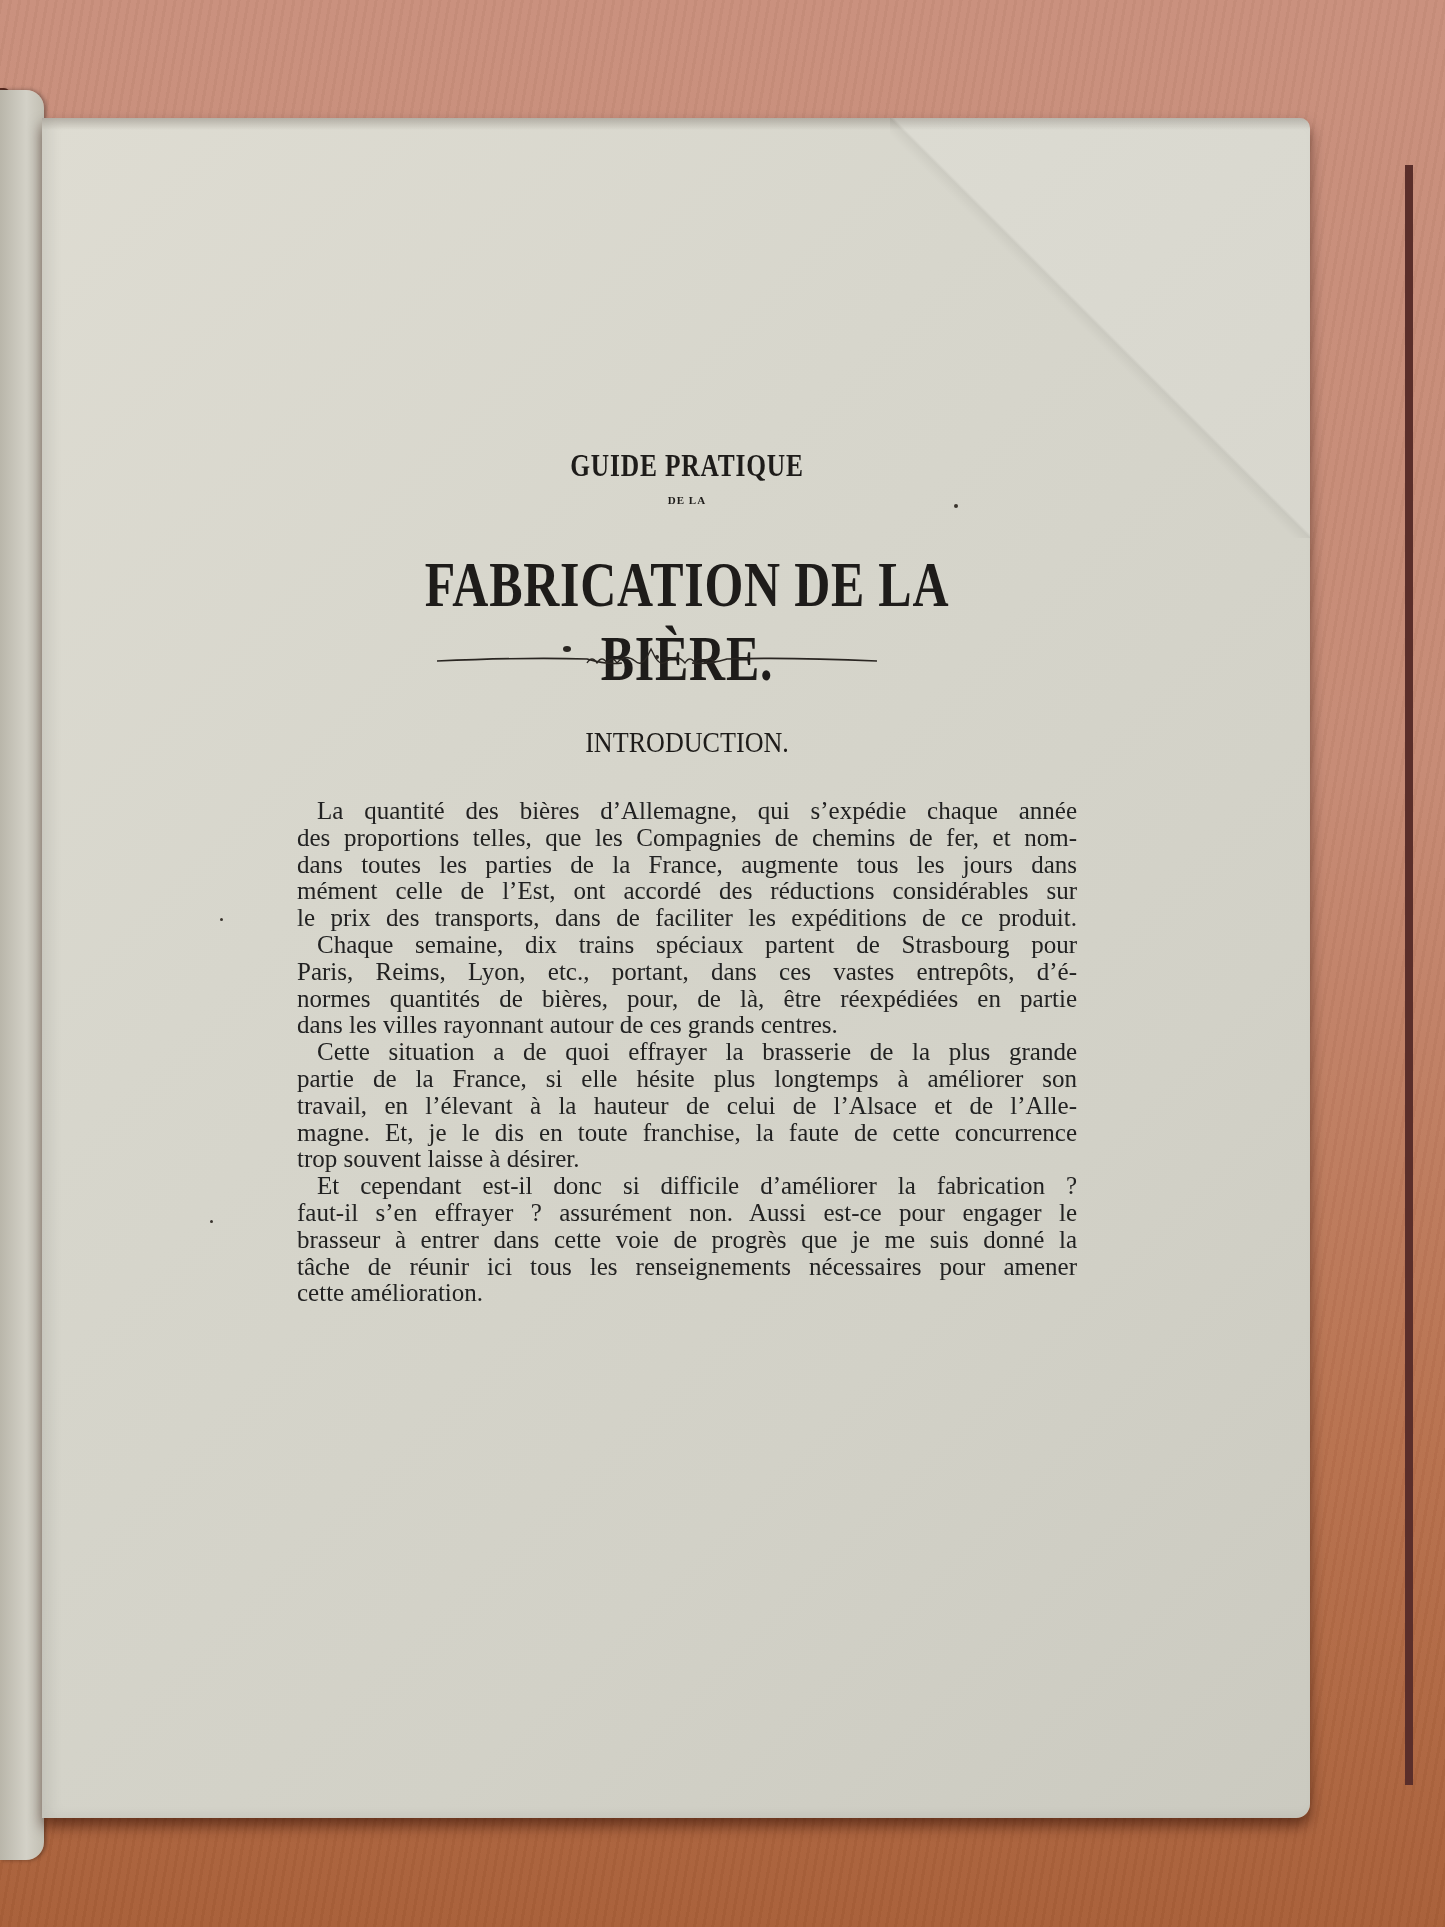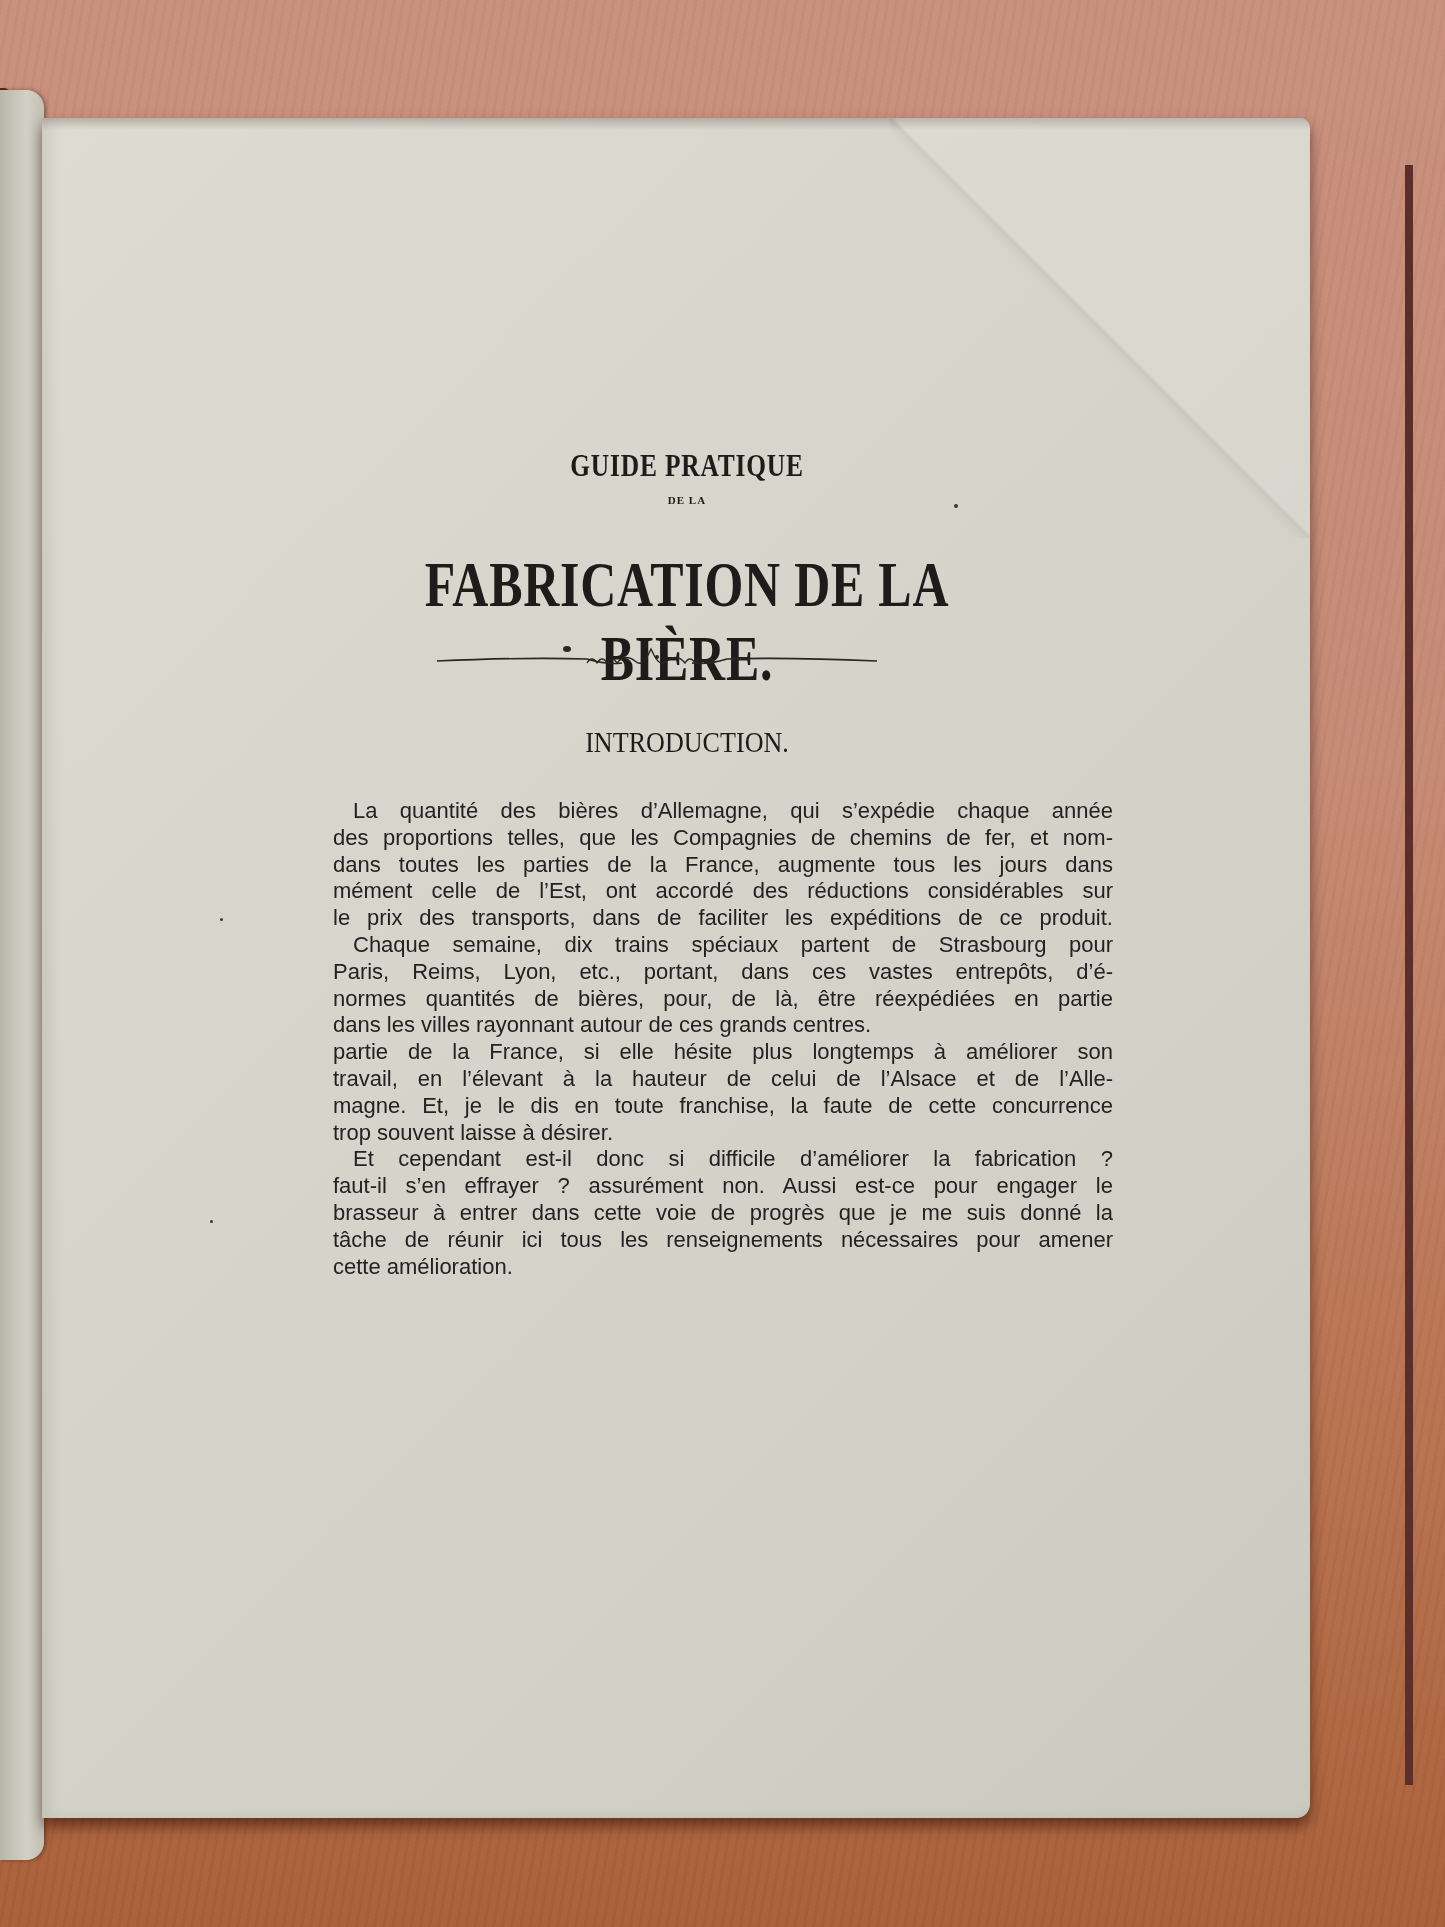--- a/index.html
+++ b/index.html
@@ -65,22 +65,22 @@
   .ornament {
     position: absolute; left: 140px; top: 525px; width: 440px; height: 30px;
   }
   .section-heading {
     position: absolute; left: 0; width: 780px; top: 608px;
     text-align: center; font-family: "Liberation Serif", serif;
     font-size: 29px; transform: scaleX(0.9);
   }
   .body-text {
     position: absolute; left: 0; top: 680px; width: 780px;
-    font-family: Liberation Sans, sans-serif; font-size: 22px; line-height: 26.8px;
-    text-align: justify; color: #222; margin-left: 36px;
+    font-family: Liberation Serif, serif; font-size: 25px; line-height: 26.8px;
+    text-align: justify; color: #222;
   }
   .line { display: block; white-space: nowrap; text-align-last: justify; text-align: justify; }
   .line.last { text-align-last: left; }
   .line.indent { padding-left: 20px; }
   .speck { position: absolute; background: #3a342e; border-radius: 50%; }
 </style>
 </head>
 <body>
 
 <div class="wood-grain"></div>
@@ -115,20 +115,21 @@
         <span class="line">mément celle de l’Est, ont accordé des réductions considérables sur</span>
         <span class="line">le prix des transports, dans de faciliter les expéditions de ce produit.</span>
       </div>
       <div>
         <span class="line indent">Chaque semaine, dix trains spéciaux partent de Strasbourg pour</span>
         <span class="line">Paris, Reims, Lyon, etc., portant, dans ces vastes entrepôts, d’é-</span>
         <span class="line">normes quantités de bières, pour, de là, être réexpédiées en partie</span>
         <span class="line last">dans les villes rayonnant autour de ces grands centres.</span>
       </div>
       <div>
+        <span class="line indent">Cette situation a de quoi effrayer la brasserie de la plus grande</span>
         <span class="line">partie de la France, si elle hésite plus longtemps à améliorer son</span>
         <span class="line">travail, en l’élevant à la hauteur de celui de l’Alsace et de l’Alle-</span>
         <span class="line">magne. Et, je le dis en toute franchise, la faute de cette concurrence</span>
         <span class="line last">trop souvent laisse à désirer.</span>
       </div>
       <div>
         <span class="line indent">Et cependant est-il donc si difficile d’améliorer la fabrication ?</span>
         <span class="line">faut-il s’en effrayer ? assurément non. Aussi est-ce pour engager le</span>
         <span class="line">brasseur à entrer dans cette voie de progrès que je me suis donné la</span>
         <span class="line">tâche de réunir ici tous les renseignements nécessaires pour amener</span>

